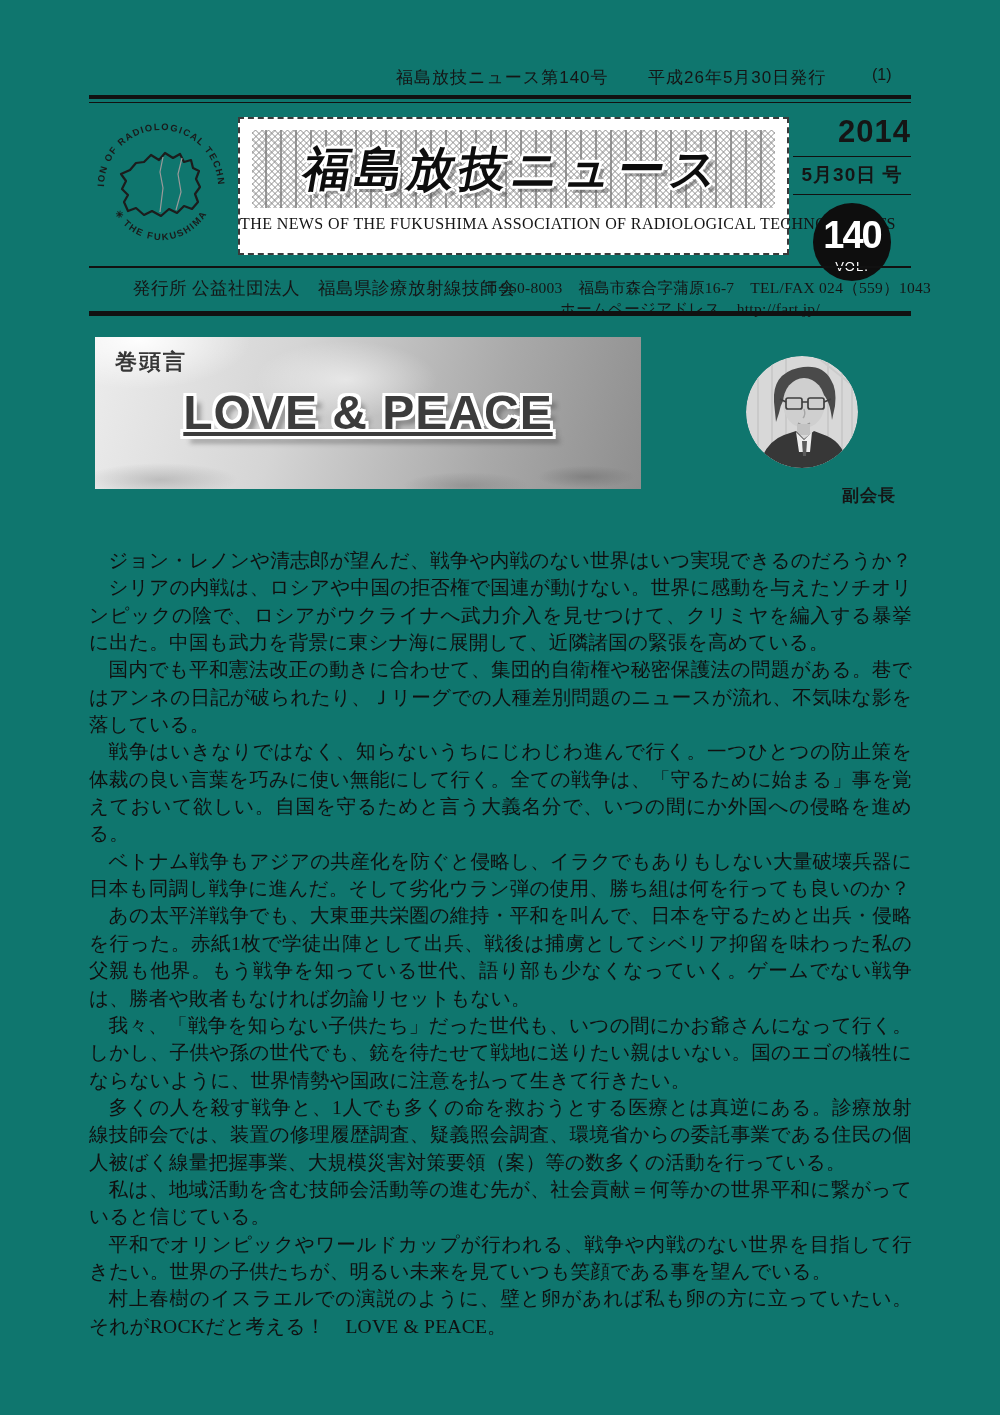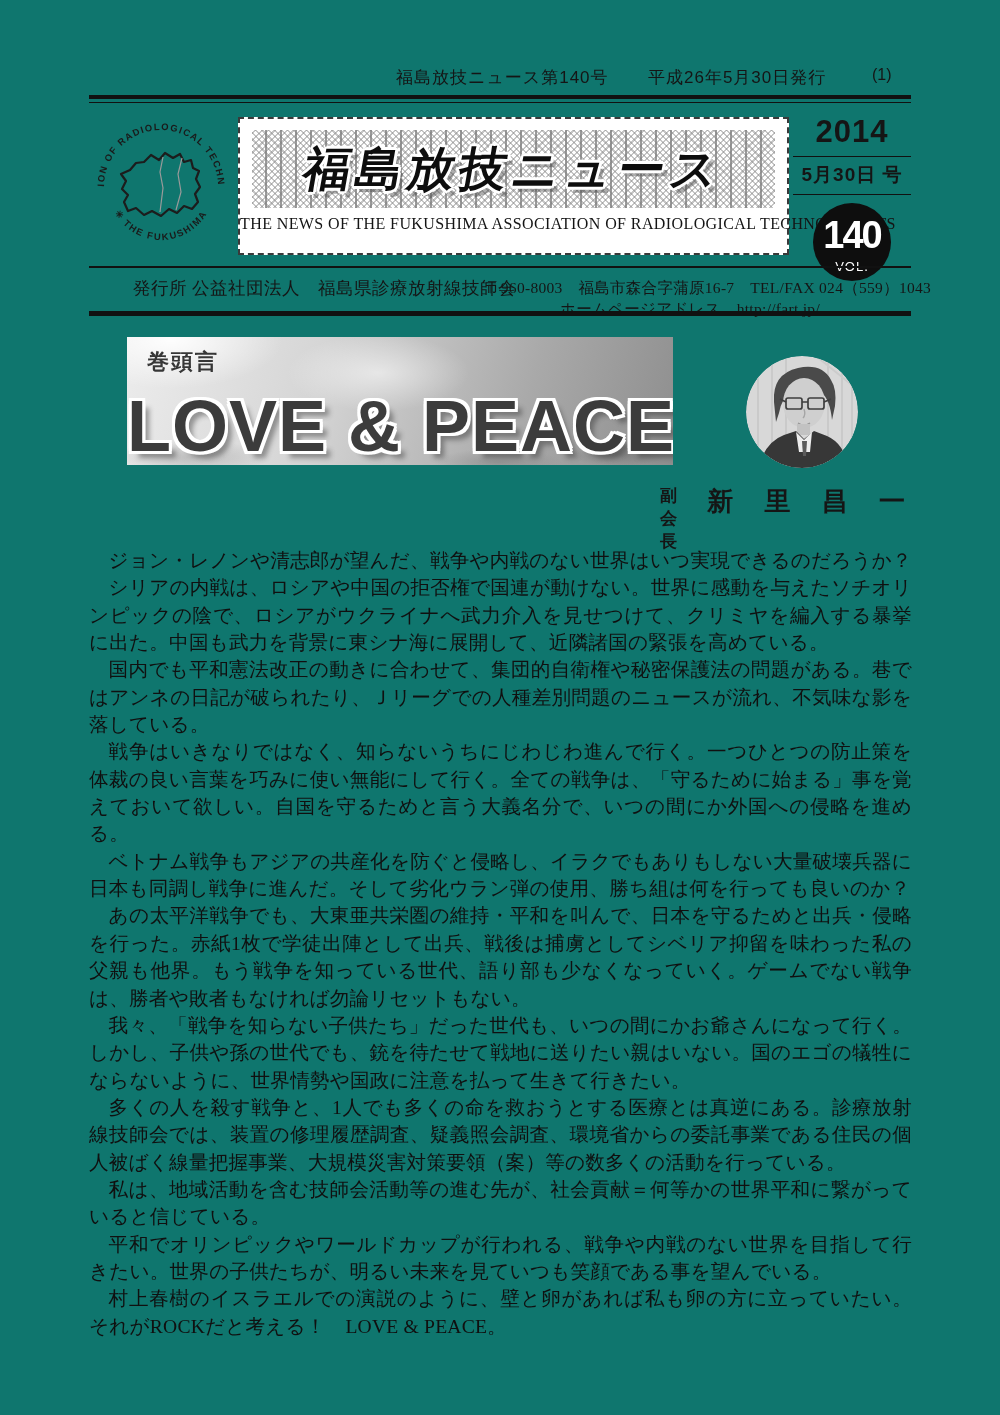--- a/index.html
+++ b/index.html
@@ -43,21 +43,21 @@
       -3px 0 0 #fff, 3px 0 0 #fff, 0 -3px 0 #fff, 0 3px 0 #fff,
       6px 6px 0 rgba(70,70,70,.45);
   }
   .mast-sub {
     position:absolute; left:0; right:0; top:96px; text-align:center;
     font-size:16px; letter-spacing:.4px; white-space:nowrap; color:#141414;
   }
 
   
   .issue-panel { position:absolute; left:793px; top:112px; width:118px; }
-  .issue-year { text-align:center; font-size:31px; font-weight:600; letter-spacing:1px; padding:2px 0 6px; }
+  .issue-year { text-align:right; font-size:31px; font-weight:600; letter-spacing:1px; padding:2px 0 6px; }
   .ip-line { border-top:1.6px solid #111; }
   .issue-date { text-align:center; font-size:19px; font-weight:600; letter-spacing:1px; padding:5px 0 6px; }
   .vol-circle {
     position:relative; width:78px; height:78px; margin:8px auto 0;
     background:#0e0e0e; border-radius:50%;
   }
   .vol-num {
     position:absolute; left:0; right:0; top:11px; text-align:center;
     color:#fff; font-size:38px; font-weight:800; letter-spacing:-2px;
   }
@@ -68,38 +68,38 @@
 
   
   .rule-thin-mid { position:absolute; left:89px; top:266px; width:822px; height:1.5px; background:#111; }
   .pub-line1 { position:absolute; left:133px; top:276px; font-size:17.5px; letter-spacing:.5px; }
   .pub-line2 { position:absolute; left:485px; top:278px; font-size:15.5px; letter-spacing:.3px; }
   .pub-line3 { position:absolute; left:560px; top:299px; font-size:15.5px; letter-spacing:.3px; }
   .rule-thick-mid { position:absolute; left:89px; top:311px; width:822px; height:5px; background:#111; }
 
   
   .banner {
-    position:absolute; left:95px; top:337px; width:546px; height:128px; overflow:hidden;
+    position:absolute; left:95px; top:337px; width:546px; height:152px; overflow:hidden;
     background:
       radial-gradient(70px 16px at 90% 92%, rgba(110,110,110,.55), transparent 70%),
       radial-gradient(90px 20px at 68% 98%, rgba(125,125,125,.5), transparent 70%),
       radial-gradient(110px 24px at 12% 94%, rgba(145,145,145,.45), transparent 70%),
       radial-gradient(160px 70px at 8% 2%, rgba(255,255,255,.95), transparent 70%),
       radial-gradient(130px 55px at 46% 28%, rgba(255,255,255,.55), transparent 70%),
       linear-gradient(105deg, #ececec 0%, #d5d5d5 35%, #a9a9a9 72%, #8e8e8e 100%);
-    margin-left: 32px;
   }
   .banner-label { position:absolute; left:20px; top:10px; font-size:22px; letter-spacing:2px; color:#373737; font-weight:600; }
   .banner-title {
     position:absolute; left:0; right:0; top:48px; text-align:center;
-    font-size:72px; font-weight:800; letter-spacing:1px; white-space:nowrap; color:#3c3c3c;
+    font-size:48px; font-weight:800; letter-spacing:1px; white-space:nowrap; color:#3c3c3c;
     text-shadow:
       -3px -3px 0 #fff, 3px -3px 0 #fff, -3px 3px 0 #fff, 3px 3px 0 #fff,
       -3px 0 0 #fff, 3px 0 0 #fff, 0 -3px 0 #fff, 0 3px 0 #fff,
       7px 7px 5px rgba(50,50,50,.45);
+    text-decoration: underline;
   }
 
   
   .portrait { position:absolute; left:746px; top:356px; width:112px; height:112px; border-radius:50%; overflow:hidden; }
   .author-row { position:absolute; left:660px; top:484px; width:250px; display:flex; align-items:flex-start; justify-content:flex-end; }
   .author-role { font-size:17px; font-weight:600; padding-bottom:3px; margin-right:14px; letter-spacing:1px; }
   .author-name { font-size:26px; font-weight:600; letter-spacing:5px; word-spacing:14px; white-space:nowrap; }
 
   
   .body-text { position:absolute; left:89px; top:547px; width:823px; }
@@ -191,21 +191,20 @@
         <rect x="51" y="68" width="13" height="11" fill="#c2c2c2"></rect>
         <path d="M12,112 Q19,86 38,79 L50,75 L58,83 L68,75 L81,80 Q99,88 102,112 Z" fill="#373737"></path>
         <path d="M50,76 L58,84 L66,76 L64,96 L53,96 Z" fill="#ededed"></path>
         <path d="M56,85 L61,85 L60,100 L57,100 Z" fill="#5a5a5a"></path>
       </g>
     </svg>
   </div>
 
   <div class="author-row">
     <span class="author-role sans">副会長</span>
-    <span class="author-name sans">新 里 昌 一</span>
   </div>
 
   <div class="body-text">
     <p>ジョン・レノンや清志郎が望んだ、戦争や内戦のない世界はいつ実現できるのだろうか？</p>
     <p>シリアの内戦は、ロシアや中国の拒否権で国連が動けない。世界に感動を与えたソチオリンピックの陰で、ロシアがウクライナへ武力介入を見せつけて、クリミヤを編入する暴挙に出た。中国も武力を背景に東シナ海に展開して、近隣諸国の緊張を高めている。</p>
     <p>国内でも平和憲法改正の動きに合わせて、集団的自衛権や秘密保護法の問題がある。巷ではアンネの日記が破られたり、Ｊリーグでの人種差別問題のニュースが流れ、不気味な影を落している。</p>
     <p>戦争はいきなりではなく、知らないうちにじわじわ進んで行く。一つひとつの防止策を体裁の良い言葉を巧みに使い無能にして行く。全ての戦争は、「守るために始まる」事を覚えておいて欲しい。自国を守るためと言う大義名分で、いつの間にか外国への侵略を進める。</p>
     <p>ベトナム戦争もアジアの共産化を防ぐと侵略し、イラクでもありもしない大量破壊兵器に日本も同調し戦争に進んだ。そして劣化ウラン弾の使用、勝ち組は何を行っても良いのか？</p>
     <p>あの太平洋戦争でも、大東亜共栄圏の維持・平和を叫んで、日本を守るためと出兵・侵略を行った。赤紙1枚で学徒出陣として出兵、戦後は捕虜としてシベリア抑留を味わった私の父親も他界。もう戦争を知っている世代、語り部も少なくなっていく。ゲームでない戦争は、勝者や敗者もなければ勿論リセットもない。</p>
     <p>我々、「戦争を知らない子供たち」だった世代も、いつの間にかお爺さんになって行く。しかし、子供や孫の世代でも、銃を待たせて戦地に送りたい親はいない。国のエゴの犠牲にならないように、世界情勢や国政に注意を払って生きて行きたい。</p>

